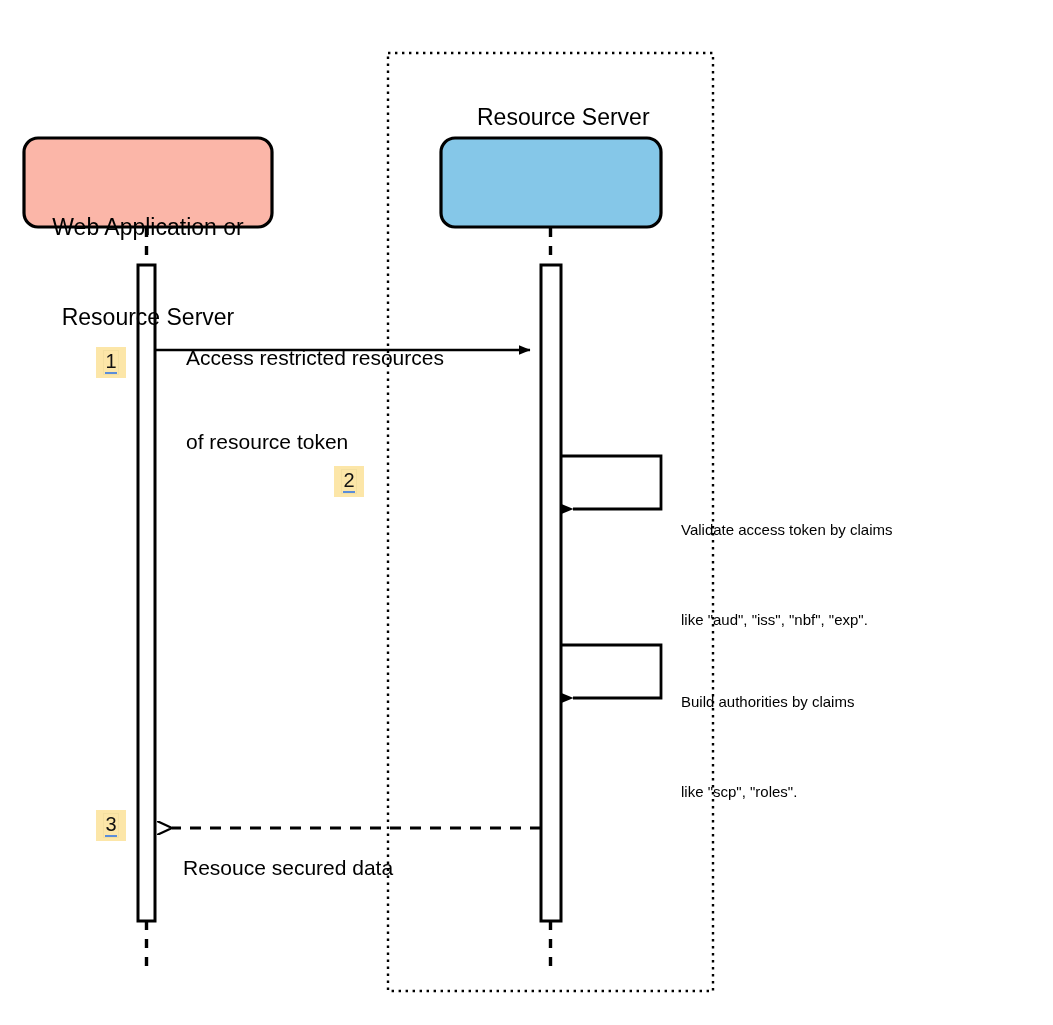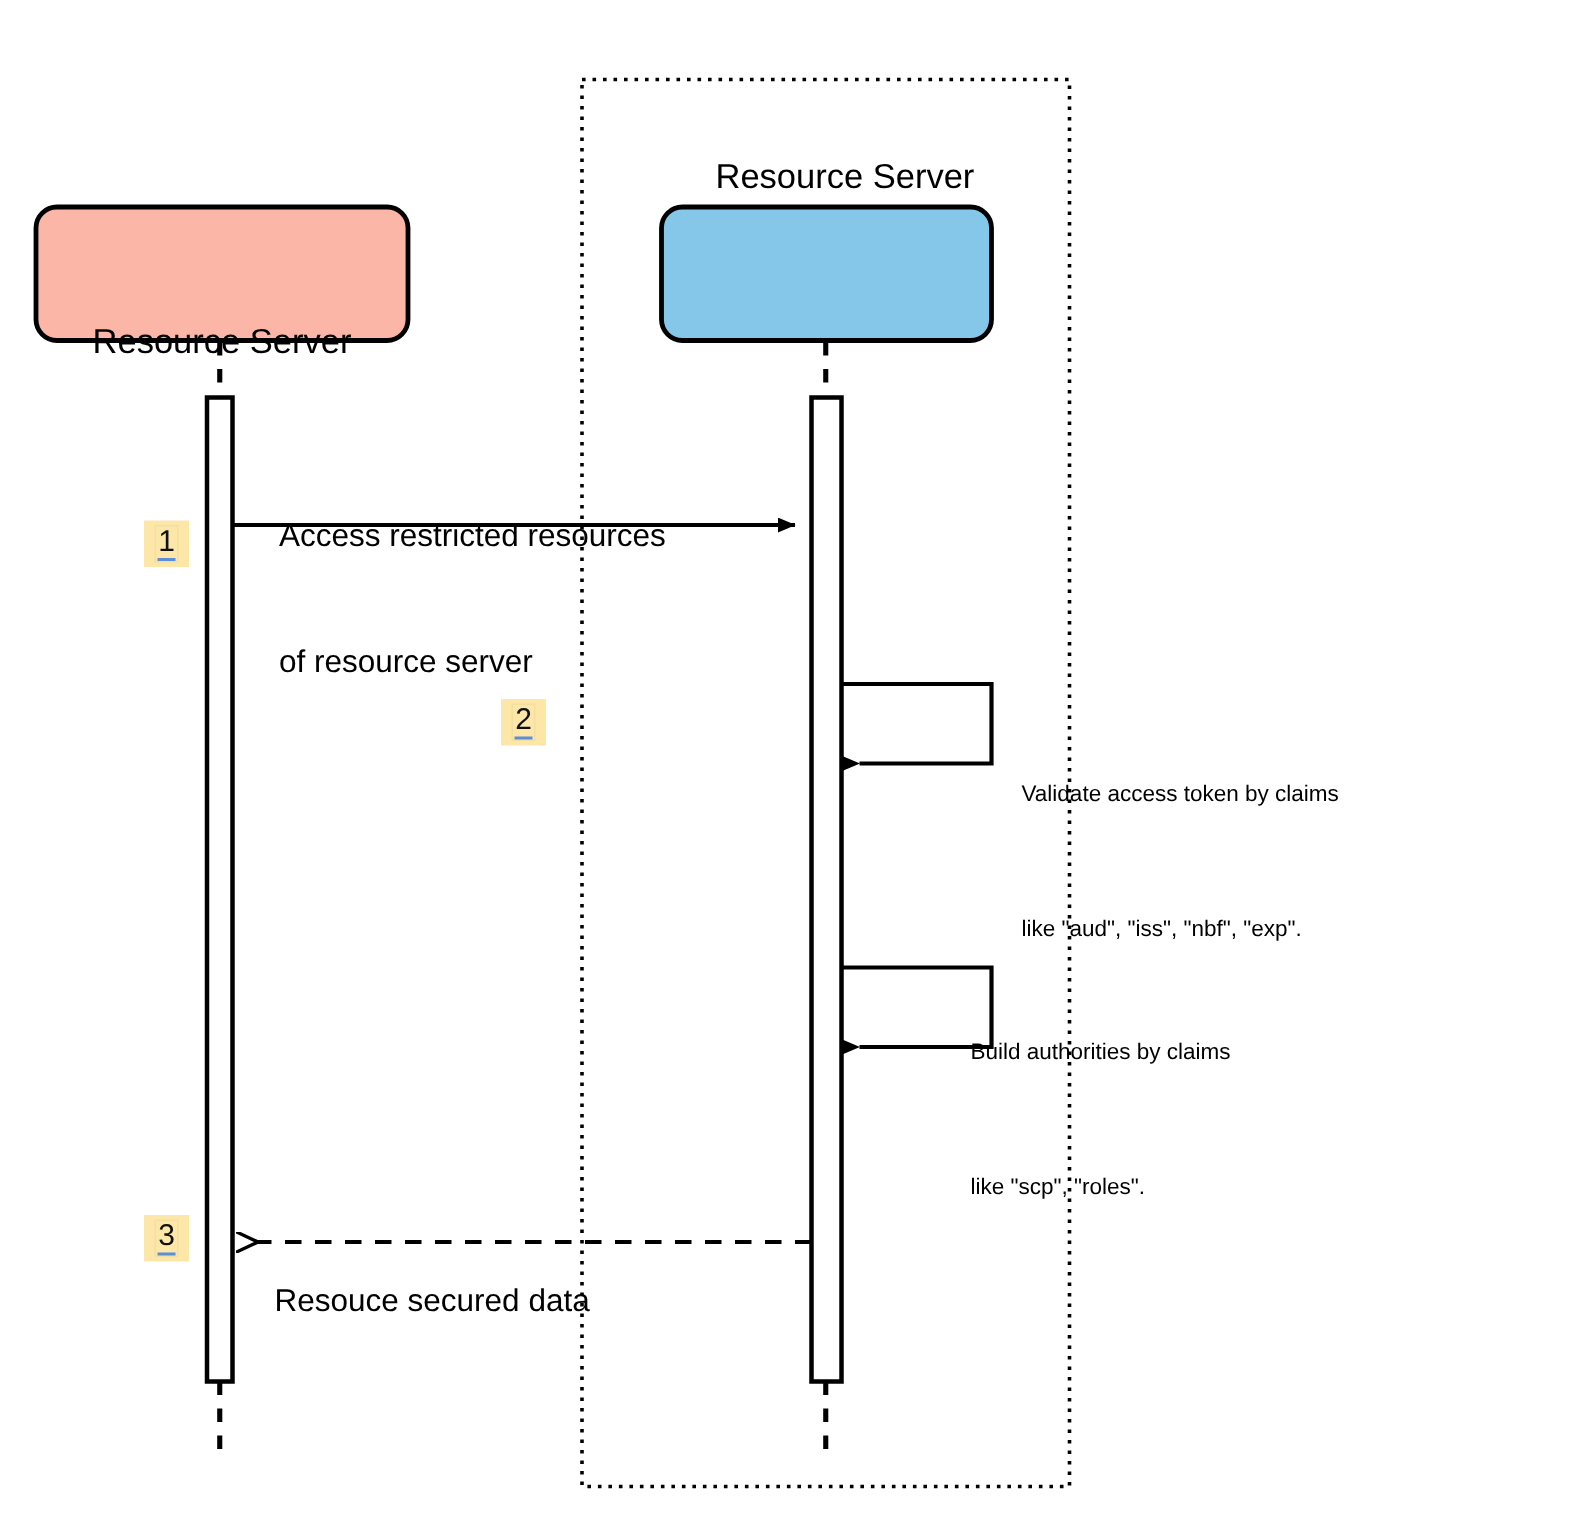--- a/index.html
+++ b/index.html
@@ -125,35 +125,36 @@
     <path d="M562,645 L661,645 L661,698 L573,698" fill="none" stroke="#000000" stroke-width="2.8" marker-end="url(#arrow-filled-left)"></path>
 
     <line x1="541" y1="828" x2="172" y2="828" stroke="#000000" stroke-width="2.8" stroke-dasharray="11 9" marker-end="url(#arrow-open-left)"></line>
   </svg>
 
   <div class="txt group-label" style="left:388px; top:74px; width:325px;">
     <span>Resource Server</span>
   </div>
 
   <div class="txt participant-label" style="left:24px; top:152px; width:248px;">
+    <div>Web Application or</div>
     <div>Resource Server</div>
   </div>
 
 
   <div class="txt message-label" style="left:186px; top:288px; width:320px;">
     <div>Access restricted resources</div>
-    <div>of resource server</div>
+    <div>of resource token</div>
   </div>
 
   <div class="txt note-label" style="left:681px; top:455px; width:360px;">
     <div>Validate access token by claims</div>
     <div>like "aud", "iss", "nbf", "exp".</div>
   </div>
 
-  <div class="txt note-label" style="left:647px; top:627px; width:360px;">
+  <div class="txt note-label" style="left:681px; top:627px; width:360px;">
     <div>Build authorities by claims</div>
     <div>like "scp", "roles".</div>
   </div>
 
   <div class="txt message-label" style="left:183px; top:798px; width:524px;">
     <div>Resouce secured data</div>
   </div>
 
   <div class="step-badge" style="left:96px; top:347px;">
     <span class="step-inner">

